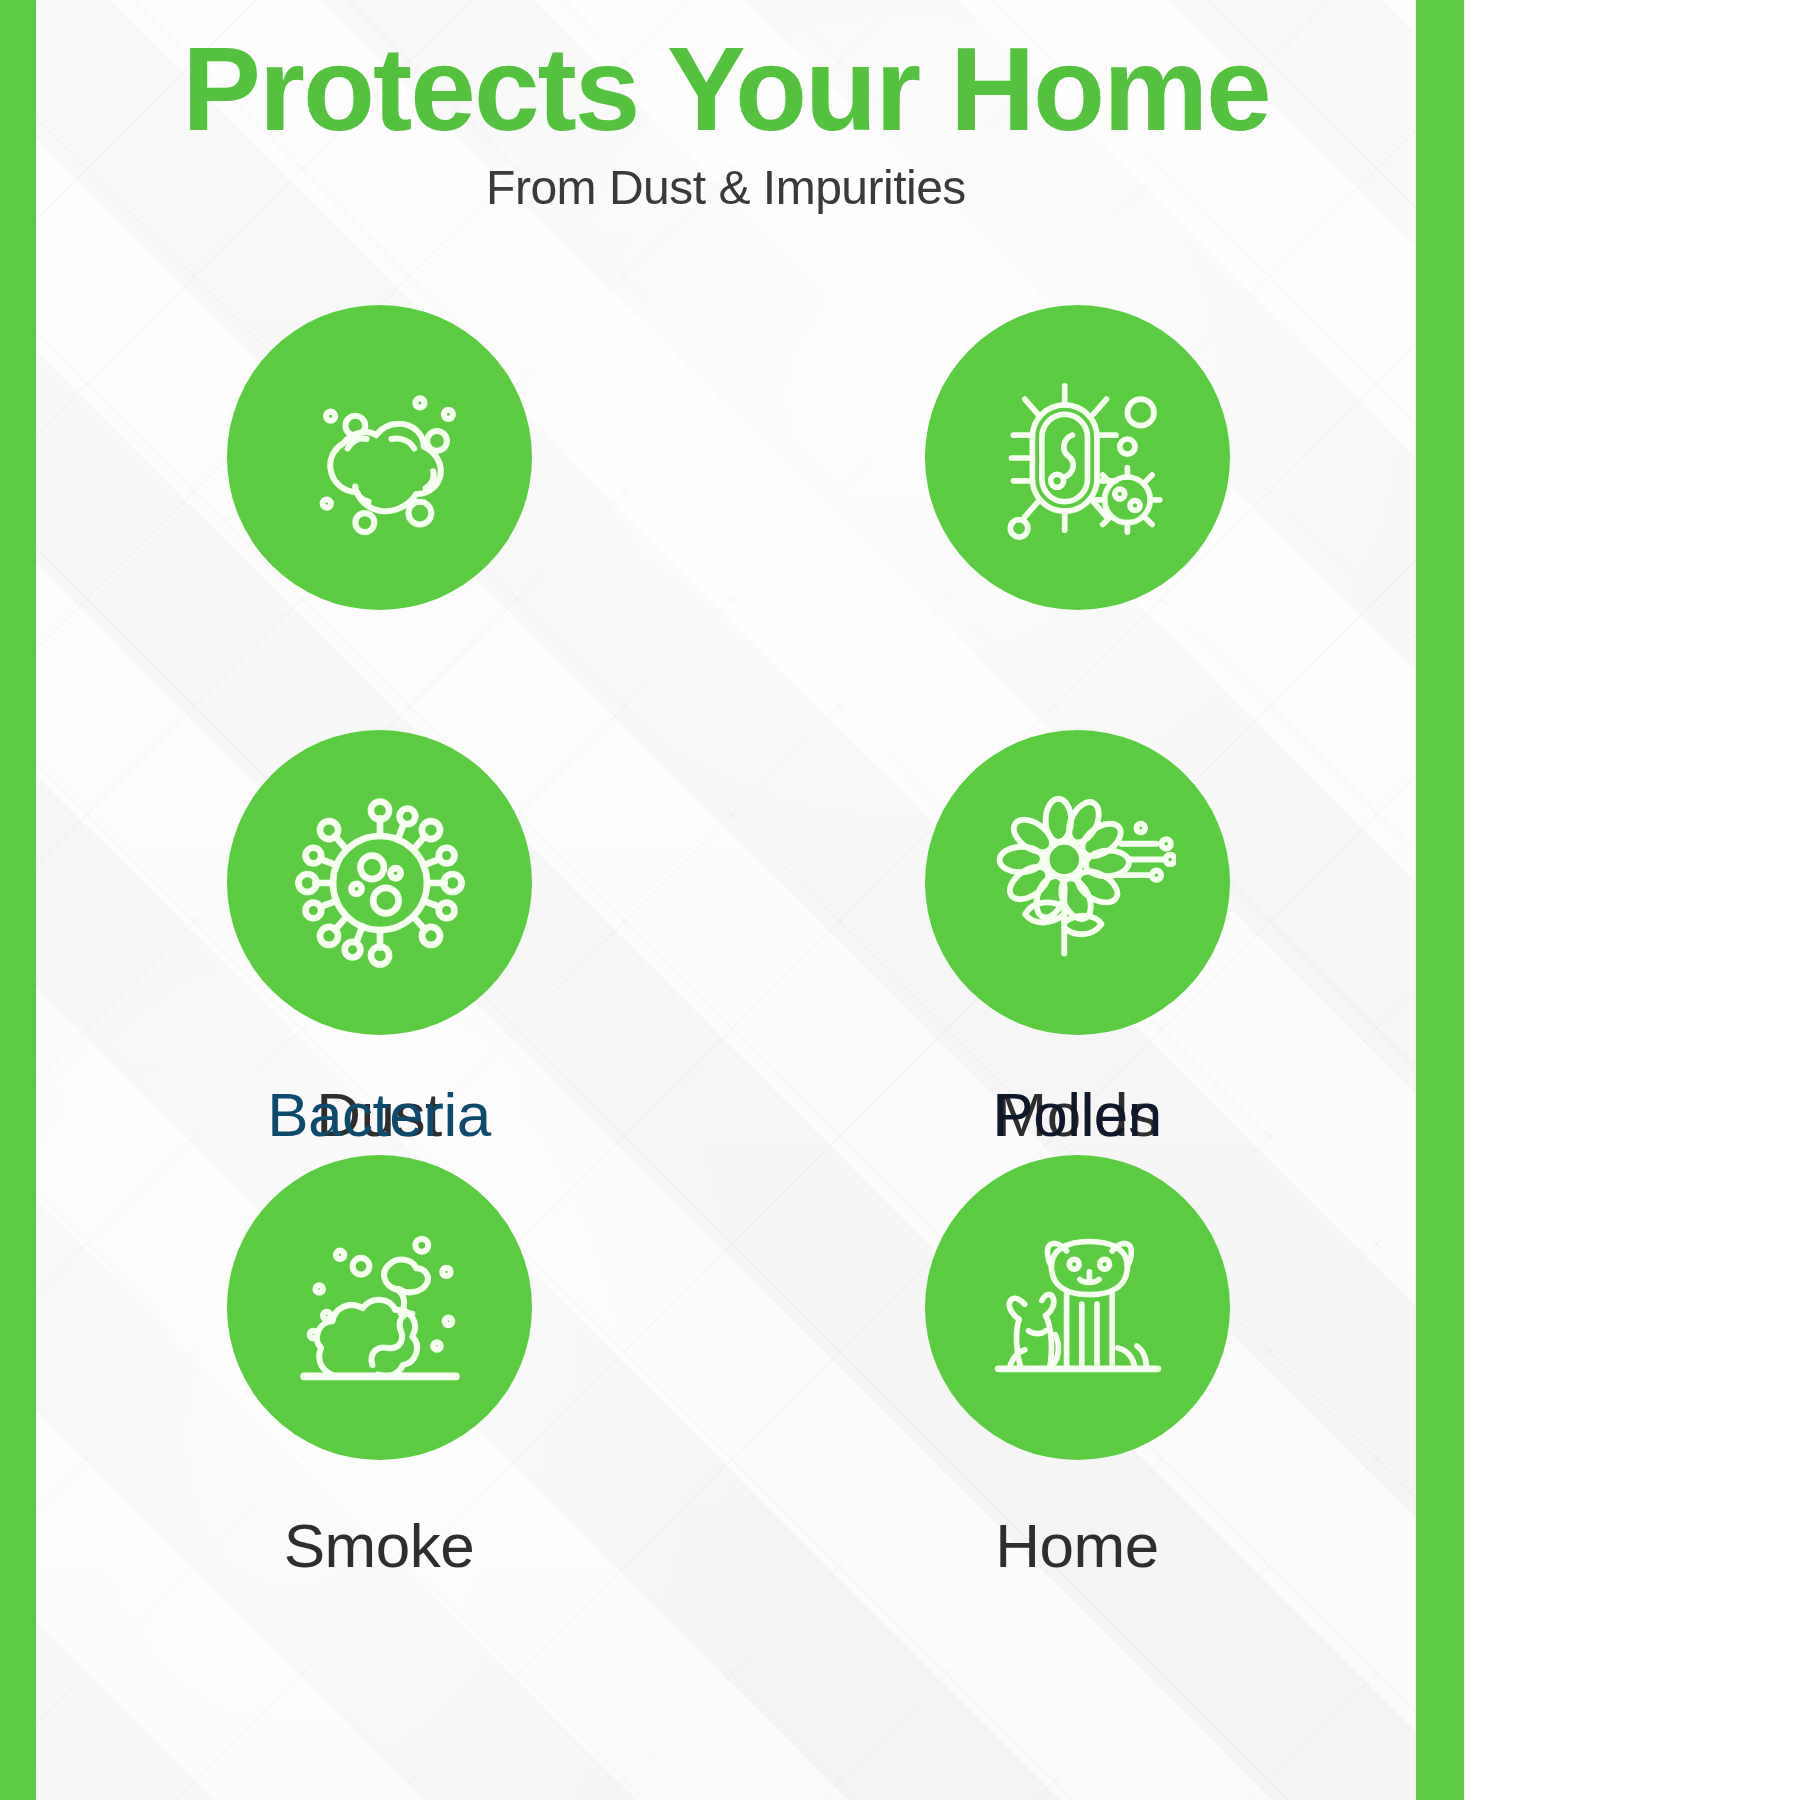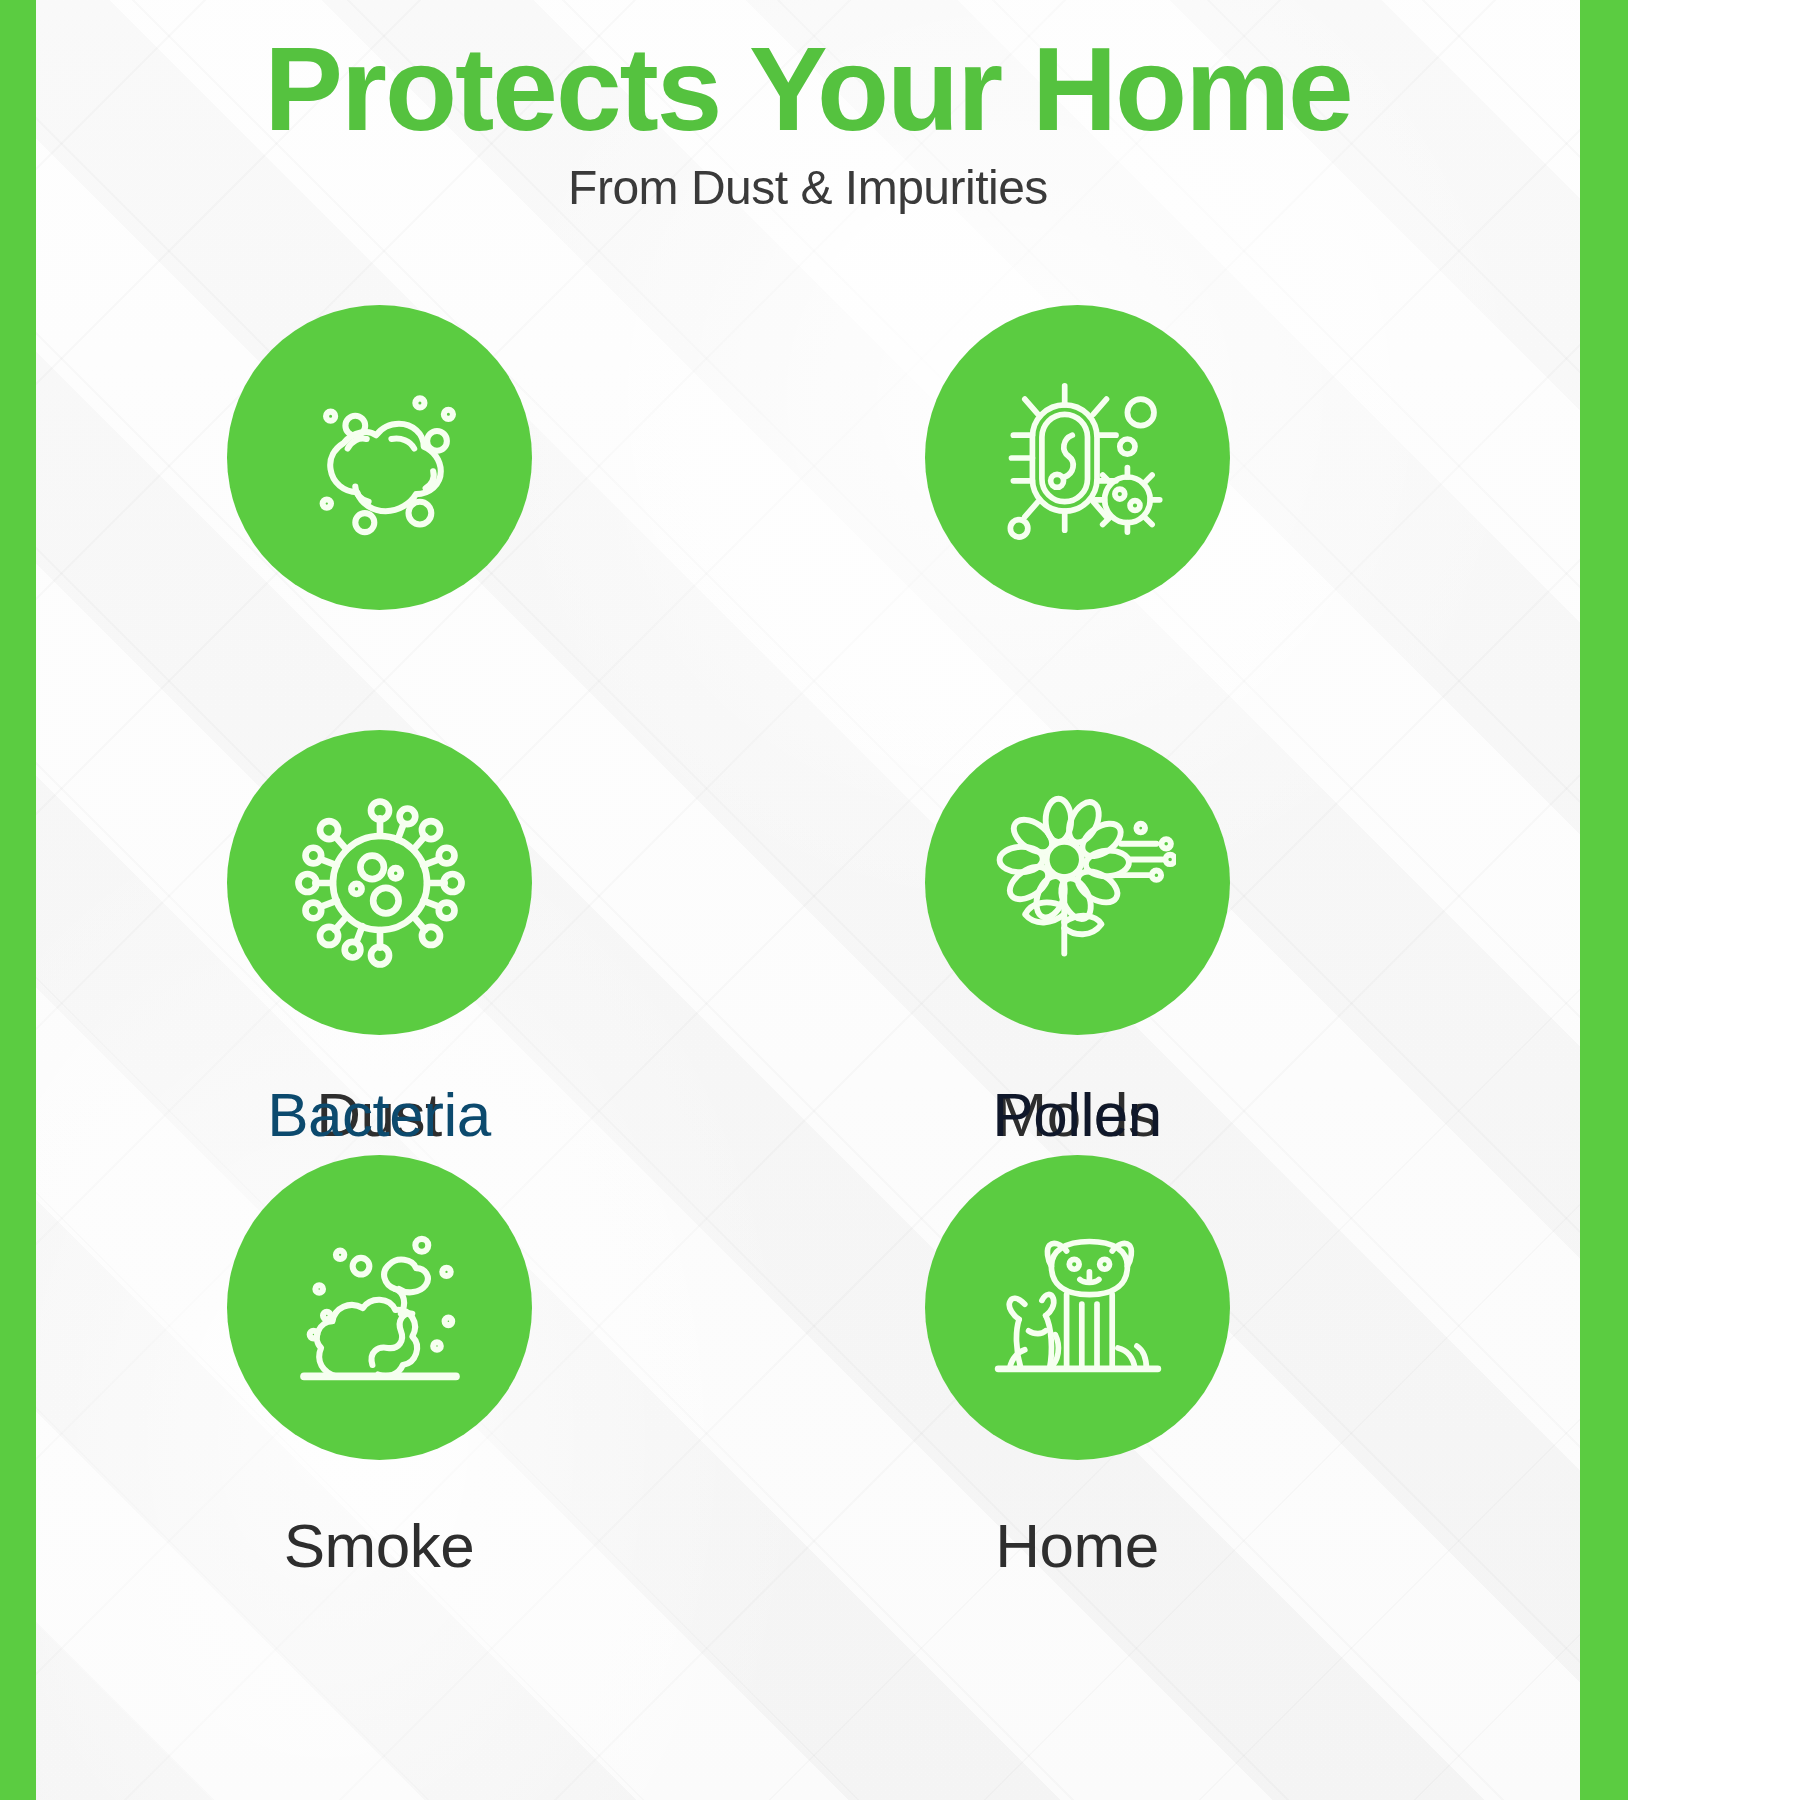--- a/index.html
+++ b/index.html
@@ -5,21 +5,21 @@
   * { margin:0; padding:0; box-sizing:border-box; }
   html, body {
     width:1800px; height:1800px;
     font-family:"Liberation Sans", sans-serif;
     background:#ffffff;
     overflow:hidden;
   }
 
   #poster {
     position:relative;
-    width:1628px; height:1800px;
+    width:1464px; height:1800px;
     background:#fbfbfb;
     overflow:hidden;
   }
 
   
   .bg-facets {
     position:absolute; inset:0;
     background:
       linear-gradient(135deg, rgba(0,0,0,0.030) 0 2px, transparent 2px 100%),
       repeating-linear-gradient(45deg,

